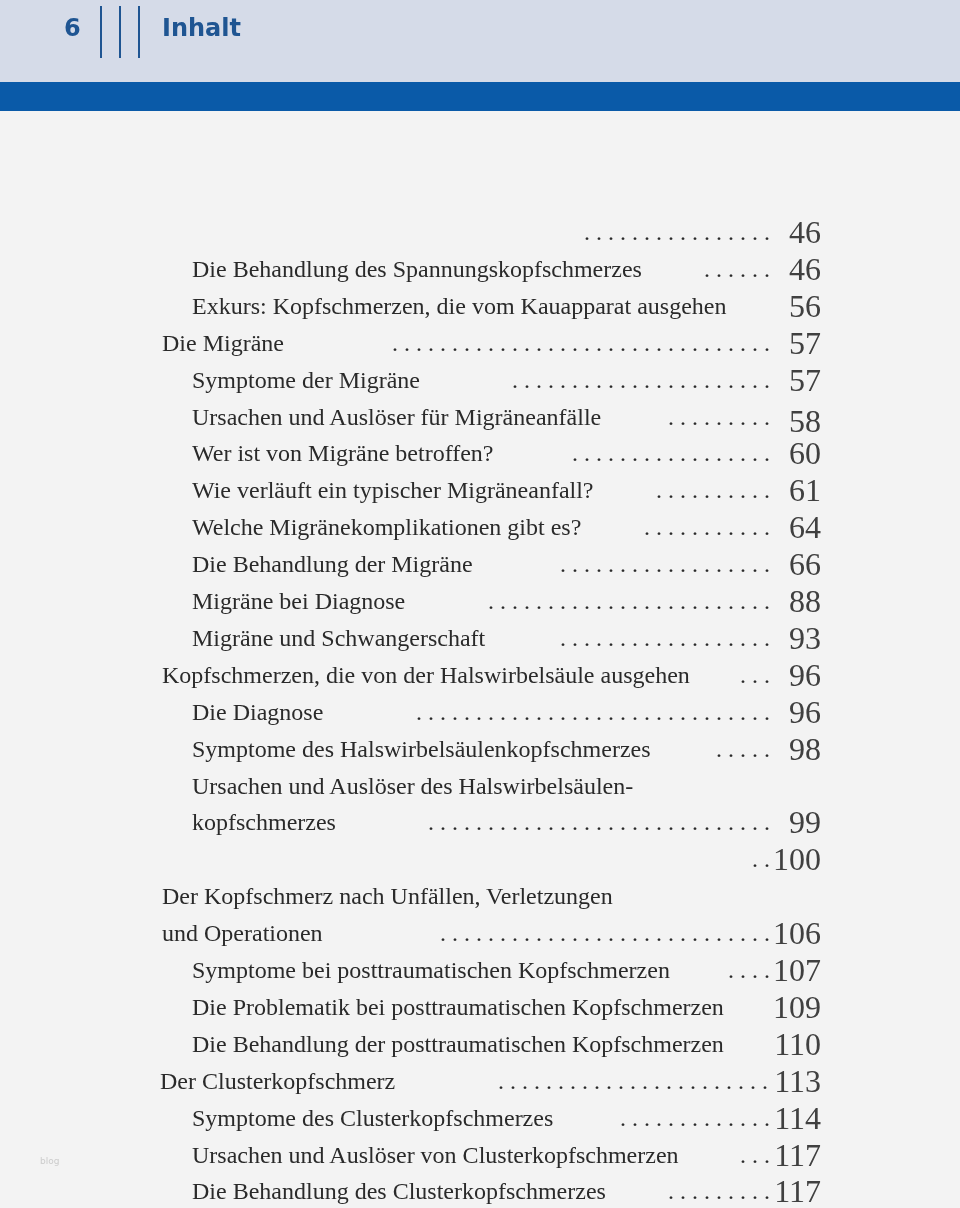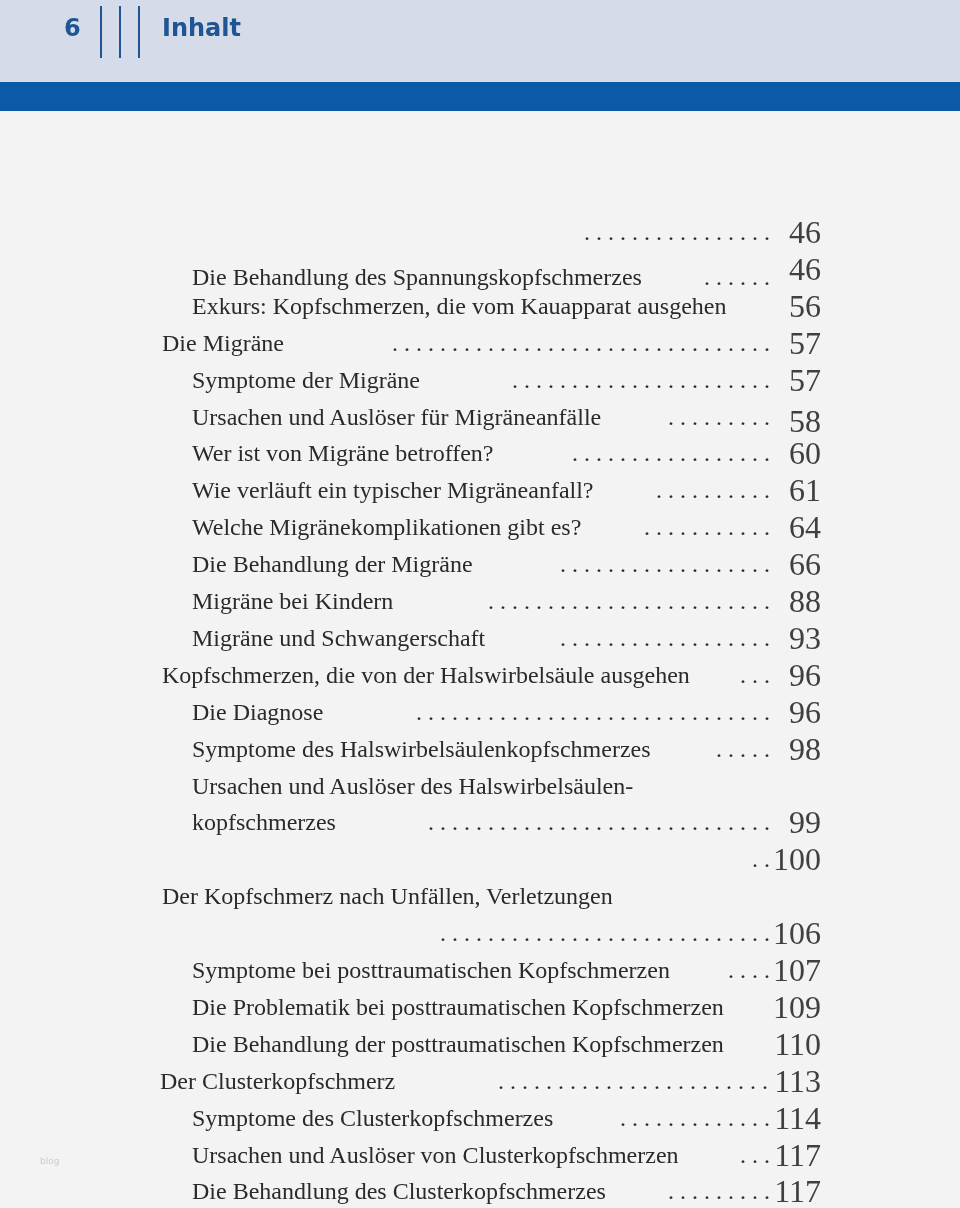--- a/index.html
+++ b/index.html
@@ -26,21 +26,21 @@
   <span class="vbar" style="left:138px"></span>
   <span class="title">Inhalt</span>
 </div>
 <div class="band"></div>
 
 <div class="toc" id="toc">
     <div class="row" style="top: 0px; left: 192px; width: 578px;">
       <span class="d">. . . . . . . . . . . . . . . .</span>
     </div>
     <span class="pg" style="top: 0px;">46</span>
-    <div class="row" style="top: 36.9px; left: 192px; width: 578px; margin-top: 8px;">
+    <div class="row" style="top: 36.9px; left: 192px; width: 578px;">
       <span class="t">Die Behandlung des Spannungskopfschmerzes</span>
       <span class="d">. . . . . .</span>
     </div>
     <span class="pg" style="top: 36.9px;">46</span>
     <div class="row" style="top: 73.8px; left: 192px; width: 578px;">
       <span class="t">Exkurs: Kopfschmerzen, die vom Kauapparat ausgehen</span>
       <span class="d"></span>
     </div>
     <span class="pg" style="top: 73.8px;">56</span>
     <div class="row" style="top: 110.7px; left: 162px; width: 608px;">
@@ -72,21 +72,21 @@
       <span class="t">Welche Migränekomplikationen gibt es?</span>
       <span class="d">. . . . . . . . . . .</span>
     </div>
     <span class="pg" style="top: 295.2px;">64</span>
     <div class="row" style="top: 332.1px; left: 192px; width: 578px;">
       <span class="t">Die Behandlung der Migräne</span>
       <span class="d">. . . . . . . . . . . . . . . . . .</span>
     </div>
     <span class="pg" style="top: 332.1px;">66</span>
     <div class="row" style="top: 369px; left: 192px; width: 578px;">
-      <span class="t">Migräne bei Kindern</span>
+      <span class="t">Migräne bei Diagnose</span>
       <span class="d">. . . . . . . . . . . . . . . . . . . . . . . .</span>
     </div>
     <span class="pg" style="top: 369px;">88</span>
     <div class="row" style="top: 405.9px; left: 192px; width: 578px;">
       <span class="t">Migräne und Schwangerschaft</span>
       <span class="d">. . . . . . . . . . . . . . . . . .</span>
     </div>
     <span class="pg" style="top: 405.9px;">93</span>
     <div class="row" style="top: 442.8px; left: 162px; width: 608px;">
       <span class="t">Kopfschmerzen, die von der Halswirbelsäule ausgehen</span>
@@ -116,20 +116,21 @@
     <div class="row" style="top: 627.3px; left: 192px; width: 578px;">
       <span class="d">. .</span>
     </div>
     <span class="pg" style="top: 627.3px;">100</span>
     <div class="row" style="top: 664.2px; left: 162px; width: 608px;">
       <span class="t">Der Kopfschmerz nach Unfällen, Verletzungen</span>
       <span class="d"></span>
     </div>
     <span class="pg" style="top: 664.2px;"></span>
     <div class="row" style="top: 701.1px; left: 162px; width: 608px;">
+      <span class="t">und Operationen</span>
       <span class="d">. . . . . . . . . . . . . . . . . . . . . . . . . . . .</span>
     </div>
     <span class="pg" style="top: 701.1px;">106</span>
     <div class="row" style="top: 738px; left: 192px; width: 578px;">
       <span class="t">Symptome bei posttraumatischen Kopfschmerzen</span>
       <span class="d">. . . .</span>
     </div>
     <span class="pg" style="top: 738px;">107</span>
     <div class="row" style="top: 774.9px; left: 192px; width: 578px;">
       <span class="t">Die Problematik bei posttraumatischen Kopfschmerzen</span>

